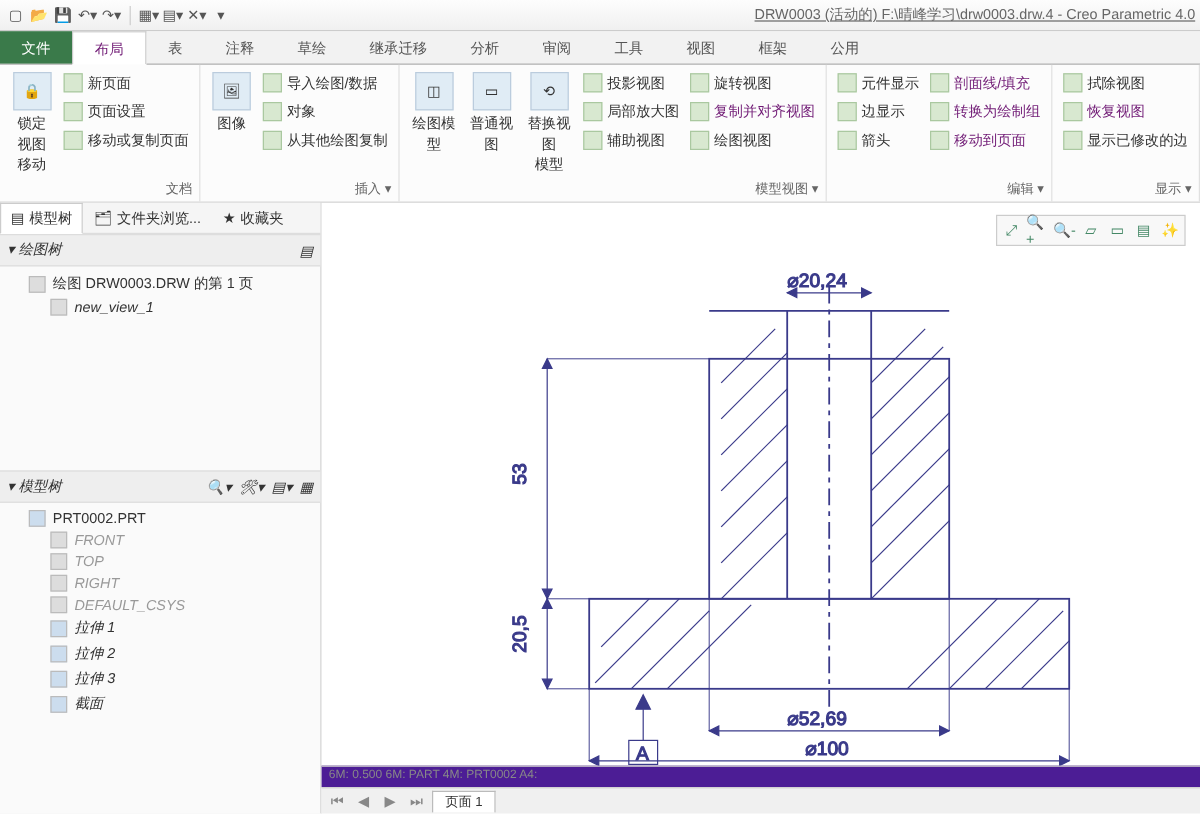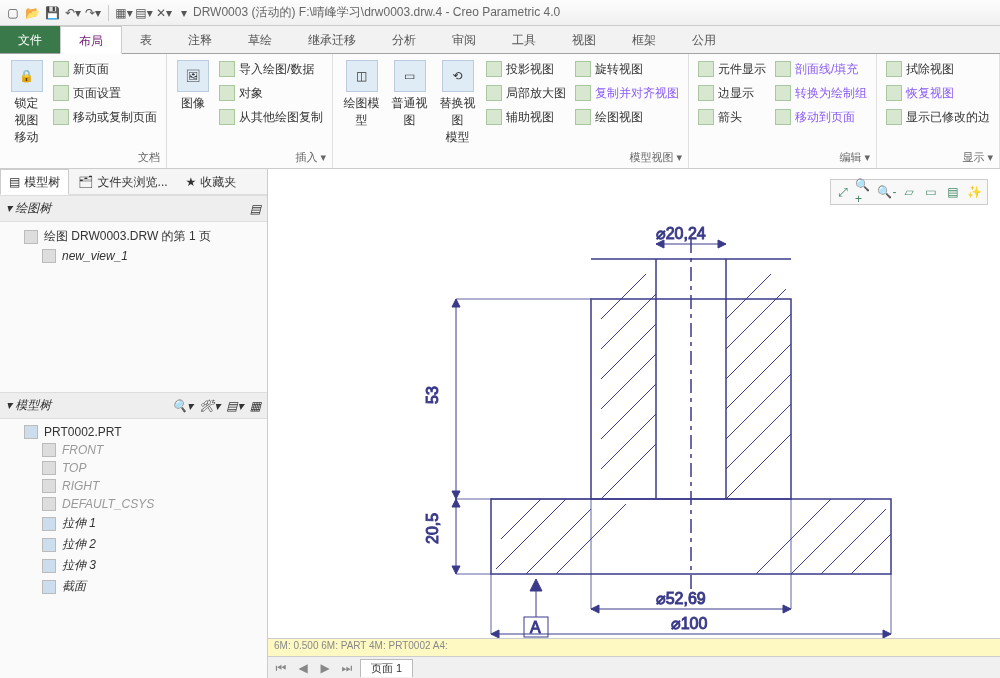--- a/index.html
+++ b/index.html
@@ -2,36 +2,36 @@
 <html><head>
 <meta charset="utf-8">
 <style>
 * { box-sizing: border-box; margin: 0; padding: 0; font-family: "Microsoft YaHei", sans-serif; }
 body { width: 1000px; height: 678px; background: #f0f0f0; overflow: hidden; font-size: 12px; color: #333; }
 
 .titlebar { height: 26px; background: linear-gradient(#fdfdfd,#f0f0f0); border-bottom: 1px solid #ccc; display: flex; align-items: center; padding: 0 4px; }
 .titlebar .qat { display: flex; gap: 2px; align-items: center; }
 .titlebar .qat .btn { width: 18px; height: 18px; display: flex; align-items: center; justify-content: center; color: #555; }
 .titlebar .sep { width: 1px; height: 16px; background: #ccc; margin: 0 4px; }
-.titlebar .title { flex: 1; text-align: left; color: #666; font-size: 12px; }
+.titlebar .title { flex: 1; text-align: right; color: #666; font-size: 12px; text-decoration: underline; }
 
 .tabs { height: 28px; background: #f2f2f2; display: flex; border-bottom: 1px solid #a3a3a3; }
 .tabs .tab { padding: 0 18px; line-height: 28px; color: #555; cursor: pointer; }
 .tabs .tab.file { background: #3a7a4a; color: #fff; }
 .tabs .tab.active { background: #fff; border: 1px solid #ccc; border-bottom: 1px solid #fff; color: #701a75; margin-bottom: -1px; }
 
 .ribbon { height: 115px; background: #fcfcfc; border-bottom: 1px solid #ccc; display: flex; }
 .ribbon .group { border-right: 1px solid #e0e0e0; display: flex; flex-direction: column; padding: 4px 6px 0; }
 .ribbon .group .body { flex: 1; display: flex; align-items: flex-start; gap: 3px; }
 .ribbon .group .label { text-align: right; font-size: 11px; color: #666; padding: 2px 0 3px; }
 .ribbon .bigbtn { display: flex; flex-direction: column; align-items: center; justify-content: flex-start; width: auto; min-width: 40px; padding: 2px 4px; gap: 3px; text-align: center; }
 .ribbon .bigbtn .ic { width: 32px; height: 32px; background: #e0ecf5; border: 1px solid #bcd; display:flex; align-items:center; justify-content:center; }
 .ribbon .col { display: flex; flex-direction: column; gap: 2px; }
 .ribbon .smallbtn { display: flex; align-items: center; gap: 4px; padding: 1px 3px; height: 22px; white-space: nowrap; color: #333; }
-.ribbon .smallbtn.dis { color: #8b5cf6; }
+.ribbon .smallbtn.dis { color: #701a75; }
 .ribbon .smallbtn .ic { width: 16px; height: 16px; background: #d8e8d0; border: 1px solid #aac8a0; flex-shrink:0; }
 
 .workarea { display: flex; height: calc(678px - 26px - 28px - 115px); }
 .leftpanel { width: 268px; background: #fafafa; border-right: 1px solid #ccc; display: flex; flex-direction: column; }
 .lp-tabs { height: 26px; display: flex; border-bottom: 1px solid #ddd; background: #f5f5f5; align-items: center; }
 .lp-tabs .lptab { padding: 0 8px; line-height: 24px; display: flex; align-items: center; gap: 4px; border: 1px solid transparent;}
 .lp-tabs .lptab.active { background: #fff; border: 1px solid #ccc; border-bottom-color:#fff; }
 .section-head { background: #eee; border-top: 1px solid #ddd; border-bottom: 1px solid #ddd; padding: 4px 6px; display: flex; align-items: center; justify-content: space-between; font-size: 12px; font-style: italic; }
 .section-head .toolbar { display:flex; gap:6px; }
 .tree { padding: 4px 2px; overflow:auto; }
@@ -40,21 +40,21 @@
 .tree .node.sub { padding-left: 40px; font-style: italic; }
 .tree .node.dim { color:#999; }
 
 .canvas-wrap { flex:1; position:relative; background:#fff; display:flex; flex-direction:column; }
 .canvas { flex:1; position:relative; overflow:hidden; }
 .viewtoolbar { position:absolute; top:10px; right:12px; background:#f8f8f8; border:1px solid #ccc; padding:2px; display:flex; gap:2px; }
 .viewtoolbar .vb { width:20px; height:20px; display:flex; align-items:center; justify-content:center; color:#486; }
 
 .drawing { position:absolute; left:58px; top:30px; }
 .dim-text { font-family: "Simplex", "Arial"; font-size:16px; fill:#3a3a8a; }
-.footer-strip { height:18px; border-top:1px solid #ccc; background:#fef9c3; font-size:10px; color:#888; padding:1px 6px; }
+.footer-strip { height:18px; border-top:1px solid #ccc; background:#4c1d95; font-size:10px; color:#888; padding:1px 6px; }
 .sheet-tabs { height:22px; border-top:1px solid #ccc; background:#f0f0f0; display:flex; align-items:center; padding:0 4px; gap:4px; }
 .sheet-tabs .nav { width:18px; text-align:center; color:#888; }
 .sheet-tabs .sheet { border:1px solid #bbb; border-bottom:none; padding:1px 10px; background:#fff; font-size:11px; }
 </style>
 </head>
 <body>
 
 <div class="titlebar">
   <div class="qat">
     <div class="btn">▢</div>

